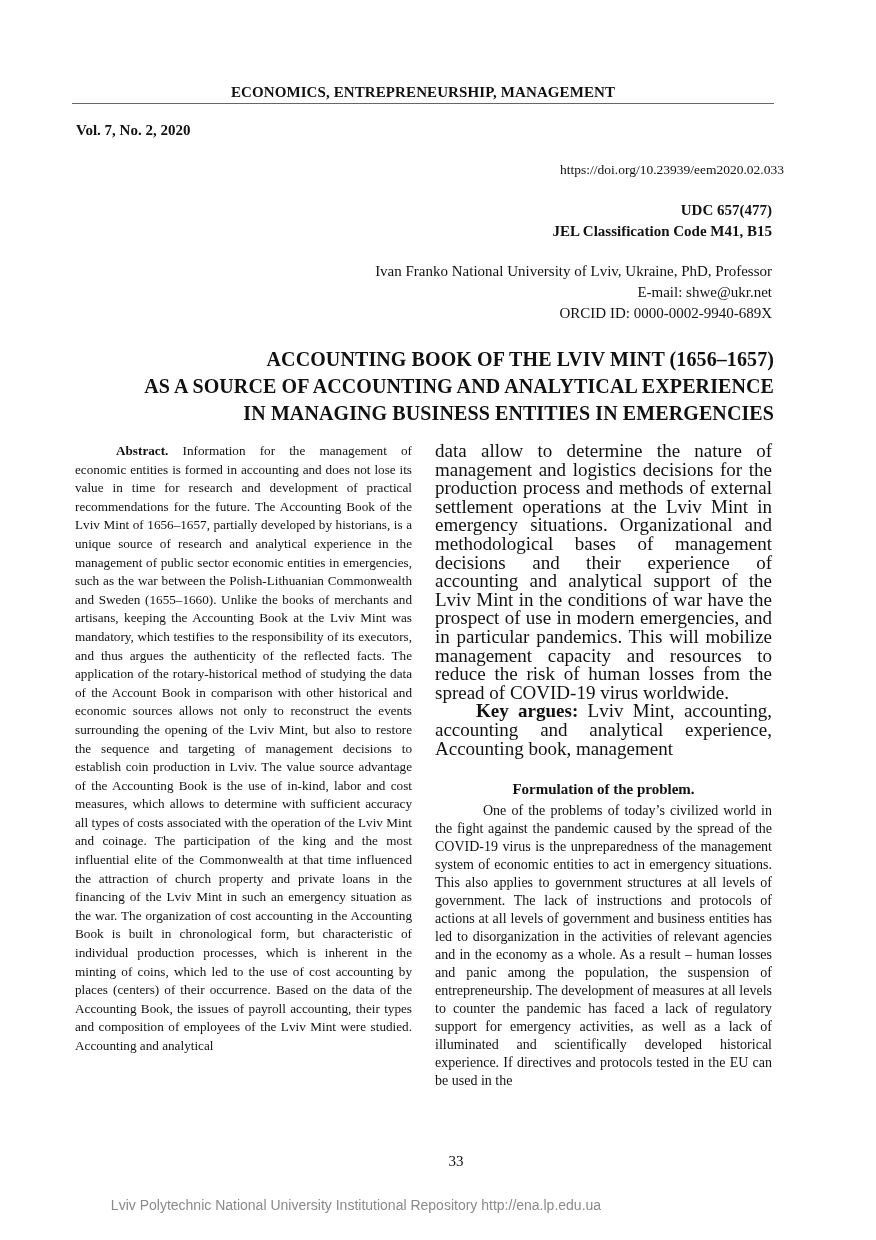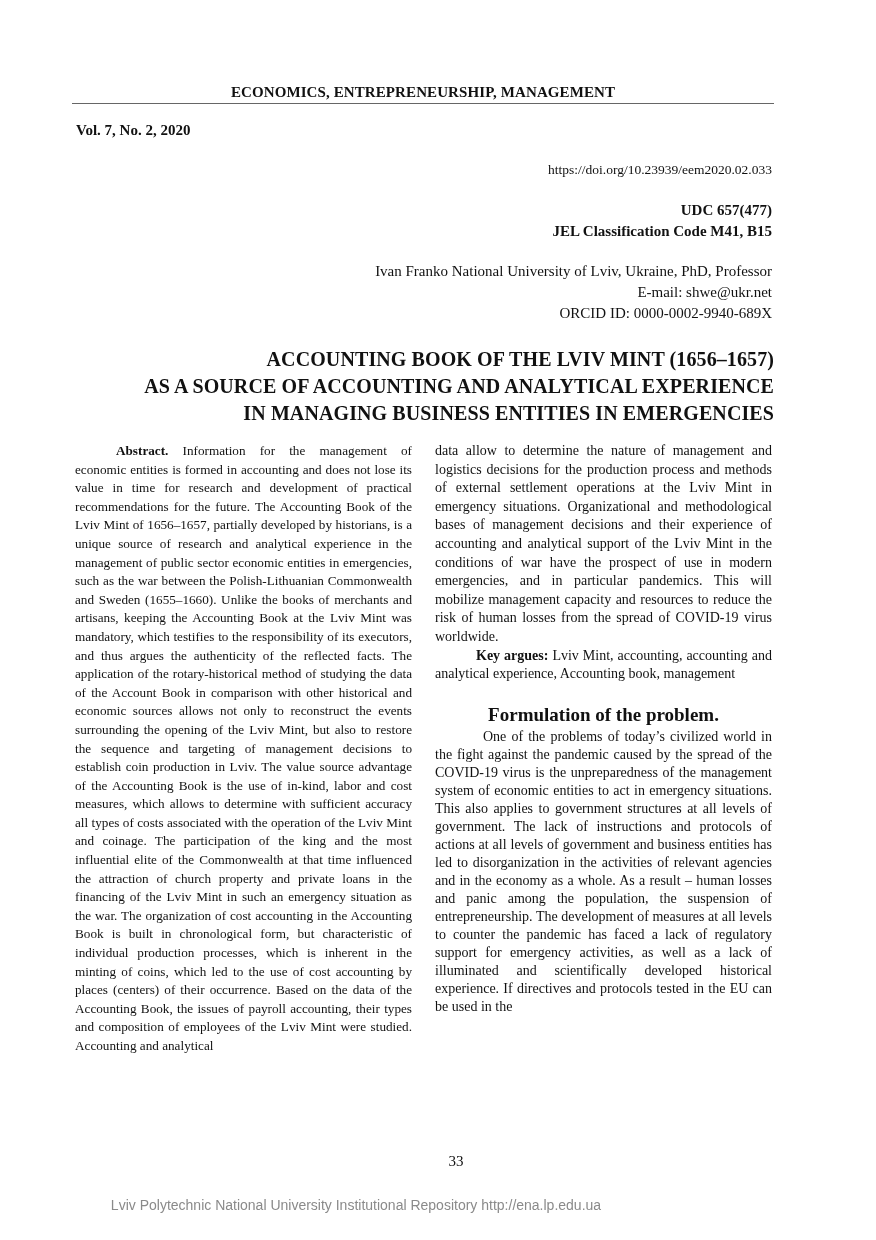--- a/index.html
+++ b/index.html
@@ -5,41 +5,41 @@
   html, body { margin: 0; padding: 0; background: #ffffff; }
   body { width: 876px; height: 1240px; position: relative; overflow: hidden;
          font-family: "Liberation Serif", "DejaVu Serif", serif; color: #111; }
 
   .running-head { position: absolute; left: 72px; top: 84px; width: 702px;
          text-align: center; font-weight: bold; font-size: 15px; letter-spacing: 0.1px; }
   .head-rule { position: absolute; left: 72px; top: 103px; width: 702px; height: 0;
          border-top: 1.2px solid #666; }
 
   .volume { position: absolute; left: 76px; top: 122px; font-weight: bold; font-size: 15px; }
-  .doi { position: absolute; right: 104px; top: 162px; font-size: 13.5px; }
+  .doi { position: absolute; right: 92px; top: 162px; font-size: 13.5px; }
 
   .meta { position: absolute; right: 104px; text-align: right; font-size: 15px; line-height: 21px; }
   .meta.codes { top: 200px; font-weight: bold; }
   .meta.author { top: 261px; }
   .meta .bold { font-weight: bold; }
 
   .title { position: absolute; left: 72px; top: 346px; width: 702px; text-align: right;
            font-weight: bold; font-size: 20px; line-height: 27px; letter-spacing: 0.1px; }
 
   .col { position: absolute; top: 442px; text-align: justify; }
   .col.left { left: 75px; width: 337px; font-size: 13.2px; line-height: 18.6px; }
   .col.right { left: 435px; width: 337px; }
 
   .abstract-p { margin: 0; text-indent: 41px; }
   .abstract-p b { font-weight: bold; }
-  .right-abs { font-size: 14px; line-height: 18.6px; }
+  .right-abs { font-size: 19px; line-height: 18.6px; }
   .right-abs p { margin: 0; }
   .right-abs .kw { text-indent: 41px; }
 
-  .section-heading { margin: 20px 0 2px 0; text-align: center; font-weight: bold; font-size: 19px; line-height: 22px; }
+  .section-heading { margin: 20px 0 2px 0; text-align: center; font-weight: bold; font-size: 15px; line-height: 22px; }
   .body-p { margin: 0; font-size: 14px; line-height: 18px; text-indent: 48px; }
 
   .page-number { position: absolute; left: 0; width: 846px; top: 1153px; text-align: center; font-size: 15px; padding-left: 33px; }
   .footer { position: absolute; left: 0; width: 712px; top: 1197px; text-align: center;
             font-family: "Liberation Sans", "DejaVu Sans", sans-serif; font-size: 14px; color: #8a8a8a; }
 </style>
 </head>
 <body>
 
 <div class="running-head">ECONOMICS, ENTREPRENEURSHIP, MANAGEMENT</div>

